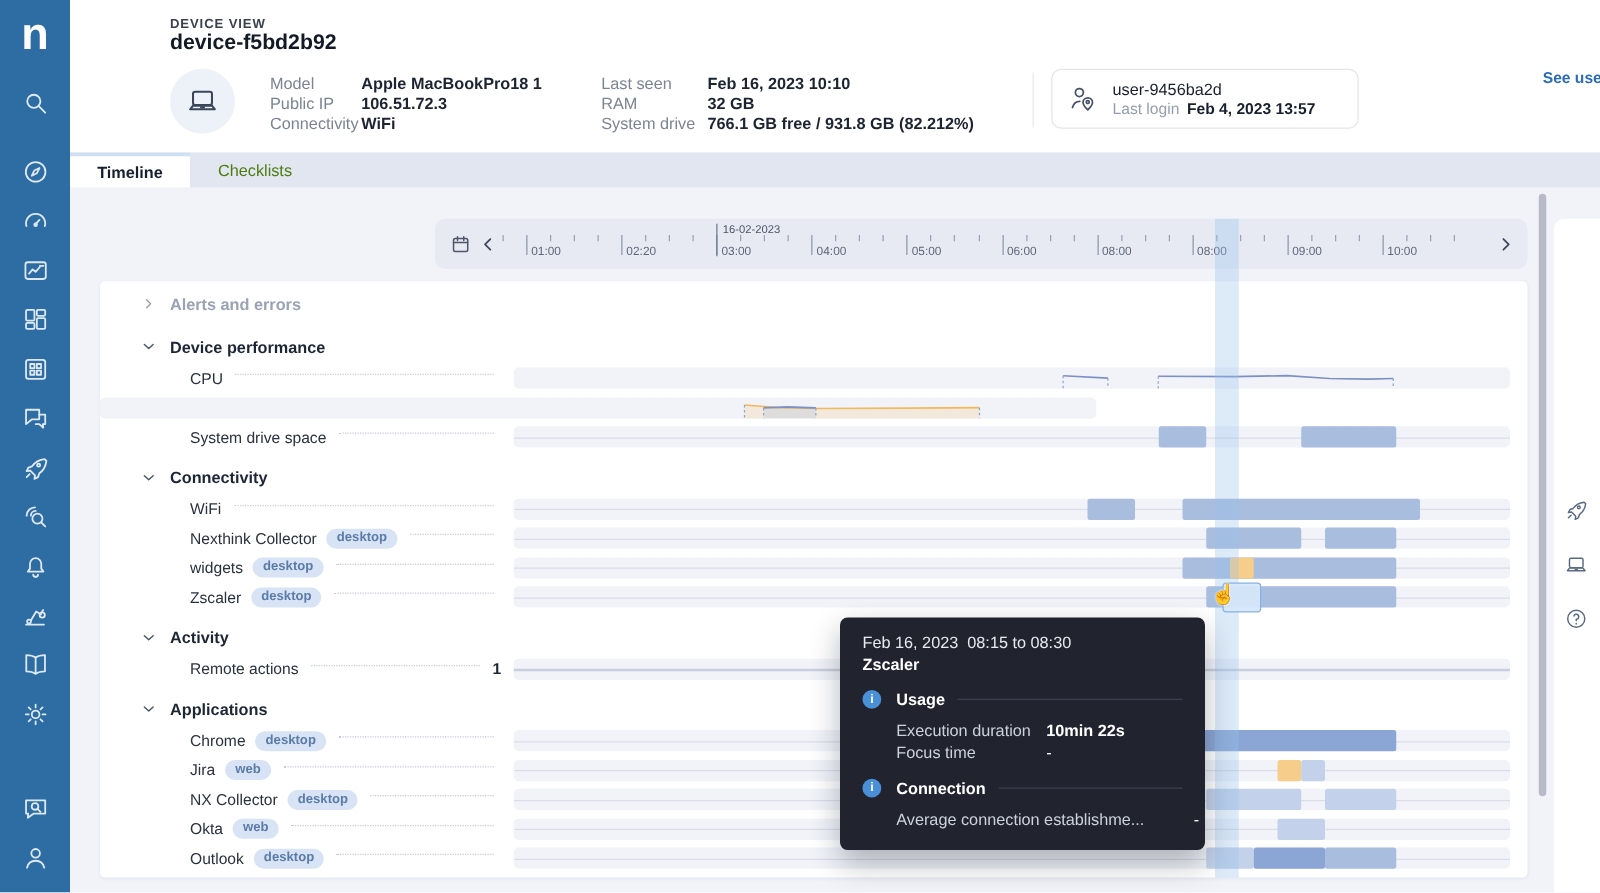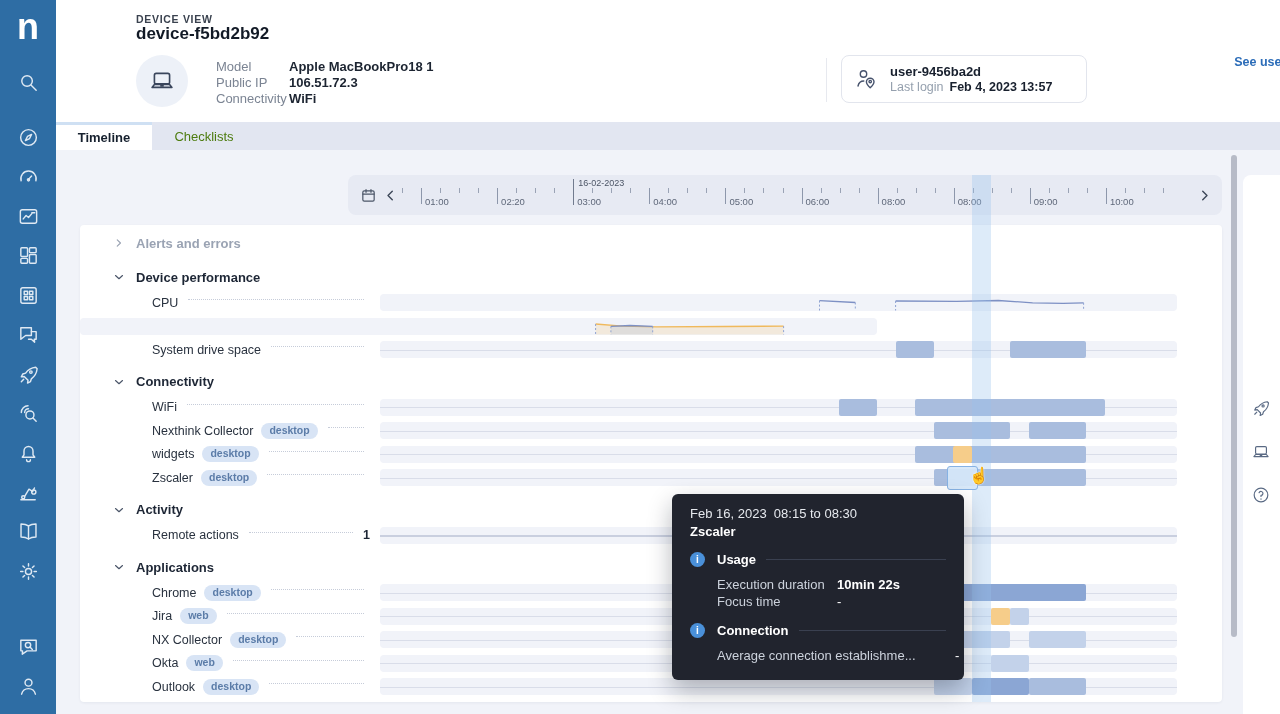--- a/index.html
+++ b/index.html
@@ -24,21 +24,21 @@
   .fieldcol{top:59px;font-size:13px;line-height:16px}
   .frow{display:flex}
   .flabel{color:#7b8493}
   .fvalue{color:#1c2431;font-weight:700;white-space:nowrap}
   #device-fields{left:160px}#device-fields .flabel{width:73px}
   #status-fields{left:425px}#status-fields .flabel{width:85px}
   .hdivider{left:770px;top:58px;width:1px;height:44px;background:#e7e9ef}
   .usercard{left:785px;top:55px;width:246px;height:48px;border:1px solid #e2e5ed;border-radius:8px;background:#fff;
             display:flex;align-items:center;padding:0 12px;box-sizing:border-box;cursor:pointer}
   .usercard .uicon{color:#46526c;margin-right:12px}
-  .uname{font-size:13px;font-weight:700;color:#18202e;line-height:16px}
+  .uname{font-size:13px;font-weight:400;color:#18202e;line-height:16px}
   .ulogin{font-size:12.5px;color:#95a0ae;line-height:15px}
   .ulogin b{color:#18202e;margin-left:6px}
   .see-users{left:1100px;top:55px;width:156px;text-align:right;font-size:12.5px;font-weight:700;color:#2b6cb8;cursor:pointer}
   
   .tabbar{left:56px;top:122px;width:1224px;height:28px;background:#e2e6f1;display:flex}
   .tab{height:28px;display:flex;align-items:center;justify-content:center;font-size:13px;color:#4d7c0f;
        box-sizing:border-box;cursor:pointer}
   .tab.active{background:#fff;color:#16202e;font-weight:700;border-top:3px solid #cfe0f3}
   
   .ruler{left:348px;top:175px;width:874px;height:40px;background:#e7eaf3;border-radius:8px}
@@ -55,21 +55,21 @@
   
   .card{left:80px;top:225px;width:1142px;height:477px;background:#fff;border-radius:4px;
         box-shadow:0 1px 3px rgba(25,39,70,.06);padding-top:4px;box-sizing:border-box;overflow:hidden}
   .sec-header{height:28px;display:flex;align-items:center;padding-left:32px;font-size:13px;font-weight:700;
               color:#1d2635;margin-top:6px;cursor:pointer}
   .sec-header:first-child{margin-top:0}
   .sec-header .chev{margin-right:10px;color:#4a5568;display:flex}
   .sec-header .chev svg{width:14px;height:14px}
   .sec-header.collapsed,.sec-header.collapsed .chev{color:#9aa3b3}
   .t-row{height:23.5px;display:flex;align-items:center}
-  .row-label-area{width:300px;display:flex;align-items:center;padding-left:72px;padding-right:6px;box-sizing:border-box}
+  .row-label-area{width:331px;display:flex;align-items:center;padding-left:72px;padding-right:6px;box-sizing:border-box}
   .row-label{font-size:12.5px;color:#29323f;white-space:nowrap}
   .badge{margin-left:8px;background:#d8e4f5;color:#5b7ca8;font-size:10.5px;font-weight:700;padding:2px 8px;
          border-radius:9px;line-height:1.1;white-space:nowrap}
   .leader{flex:1;border-bottom:1px dotted #c6ccd9;margin:0 10px;transform:translateY(-3px)}
   .count{font-size:12.5px;font-weight:700;color:#1d2635;margin-right:4px}
   .row-track-area{position:relative;width:797px;height:23.5px}
   .track{position:absolute;left:0;top:3.25px;width:797px;height:17px;background:#f1f3f9;border-radius:4px}
   .baseline{position:absolute;left:0;top:11.5px;width:797px;height:1px;background:#d9dde9;z-index:1}
   .baseline.strong{height:2px;background:#c9cfdf}
   .seg{position:absolute;top:3.25px;height:17px;border-radius:2px;z-index:2;cursor:pointer}
@@ -262,20 +262,34 @@
           <span class="flabel">Model</span>
           <span class="fvalue">Apple MacBookPro18 1</span>
         </div>
         <div class="frow">
           <span class="flabel">Public IP</span>
           <span class="fvalue">106.51.72.3</span>
         </div>
         <div class="frow">
           <span class="flabel">Connectivity</span>
           <span class="fvalue">WiFi</span>
+        </div>
+      </div>
+    <div class="abs fieldcol" id="status-fields">
+        <div class="frow">
+          <span class="flabel">Last seen</span>
+          <span class="fvalue">Feb 16, 2023 10:10</span>
+        </div>
+        <div class="frow">
+          <span class="flabel">RAM</span>
+          <span class="fvalue">32 GB</span>
+        </div>
+        <div class="frow">
+          <span class="flabel">System drive</span>
+          <span class="fvalue">766.1 GB free / 931.8 GB (82.212%)</span>
         </div>
       </div>
     <div class="abs hdivider"></div>
     <div class="abs usercard">
       <span class="uicon" id="user-icon">
           <svg viewBox="0 0 24 24" width="24" height="24" fill="none" stroke="currentColor" stroke-width="1.4" stroke-linecap="round" stroke-linejoin="round">
             <circle cx="9.5" cy="7" r="3.2"></circle>
             <path d="M4 19c.8-3.5 3-5 5.8-5"></path>
             <path d="M16.2 11.2c2.1 0 3.8 1.6 3.8 3.6 0 2.6-3.8 6-3.8 6s-3.8-3.4-3.8-6c0-2 1.7-3.6 3.8-3.6z"></path>
             <circle cx="16.2" cy="14.6" r="1.2"></circle>

